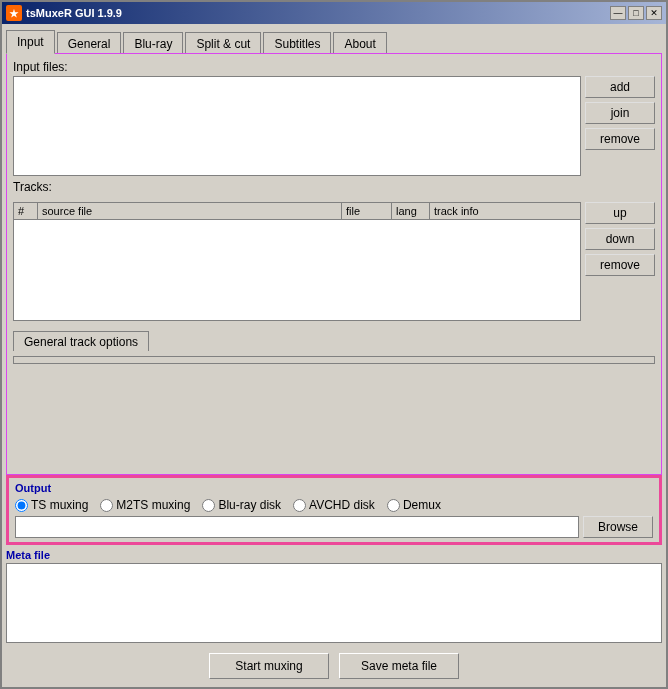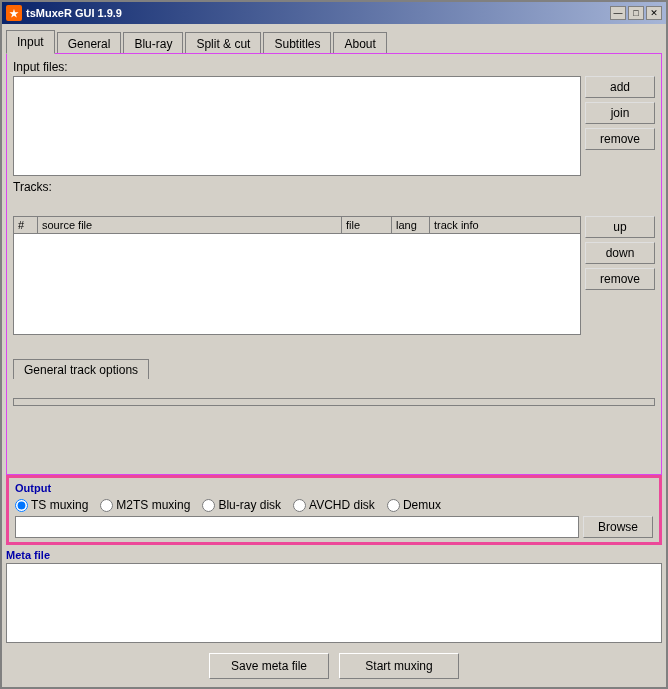--- a/index.html
+++ b/index.html
@@ -136,21 +136,21 @@
       cursor: pointer;
       font-size: 12px;
       display: flex;
       align-items: center;
       justify-content: center;
     }
     
     .tracks-section {
       display: flex;
       flex-direction: column;
-      gap: 20px;
+      gap: 6px;
     }
     .tracks-row {
       display: flex;
       gap: 4px;
     }
     .tracks-table-container {
       flex: 1;
       border: 1px solid #808080;
       background: white;
     }
@@ -393,19 +393,19 @@
           <button class="win-btn" style="width:70px;">Browse</button>
         </div>
       </div>
 
       <div class="meta-section">
         <div class="meta-label">Meta file</div>
         <div class="meta-box"></div>
       </div>
 
       <div class="bottom-buttons">
+        <button class="bottom-btn">Start muxing</button>
         <button class="bottom-btn">Save meta file</button>
-        <button class="bottom-btn">Start muxing</button>
       </div>
 
     </div>
   </div>
 </div>
 
 </body></html>

